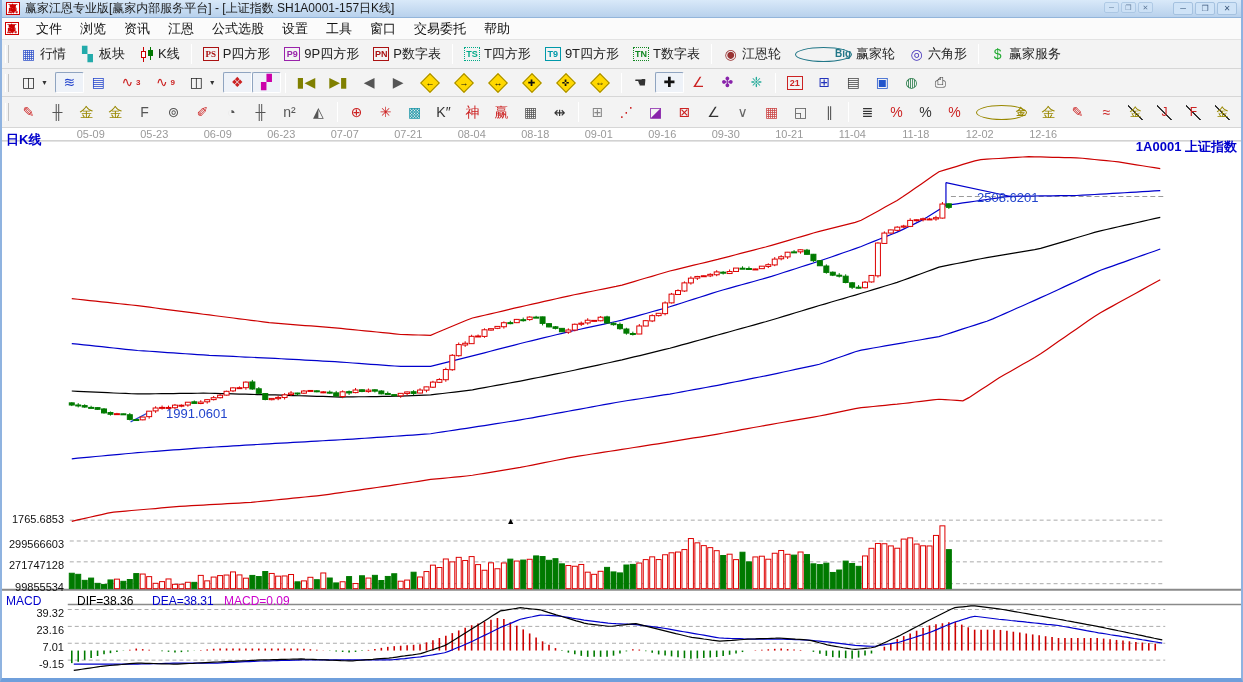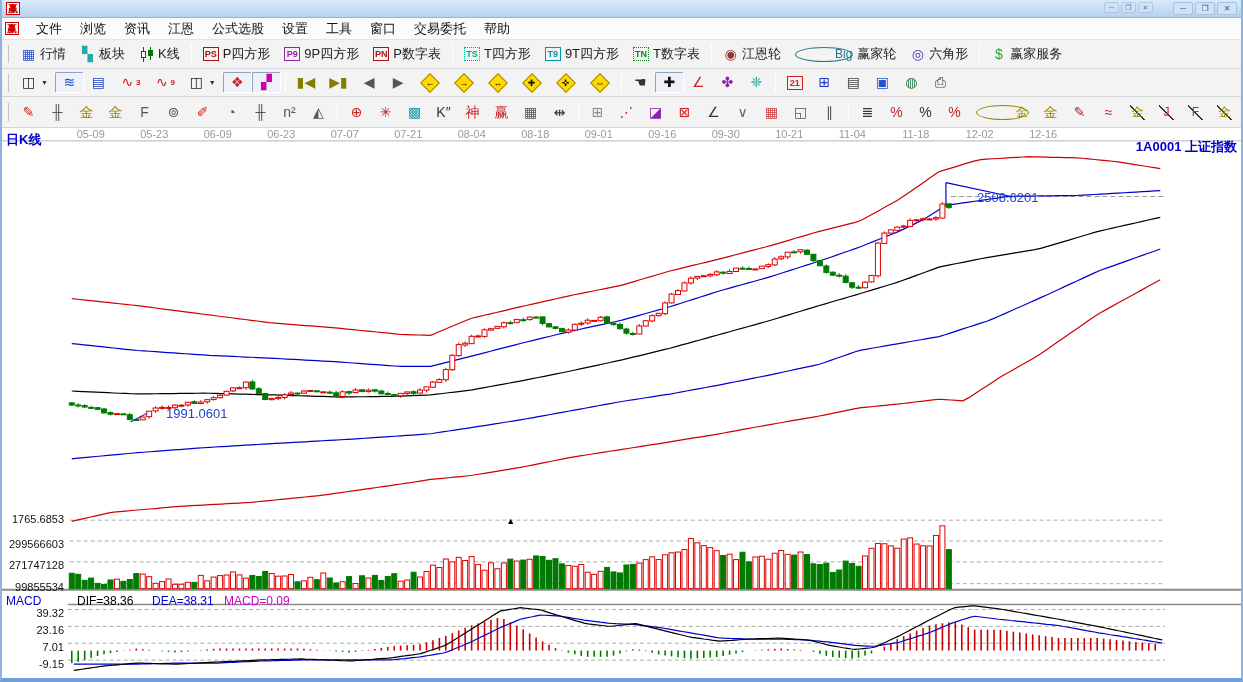--- a/index.html
+++ b/index.html
@@ -28,21 +28,21 @@
   .tb1{top:40px;height:29px;}
   .tb2{top:69px;height:28px;}
   .tb3{top:97px;height:31px;}
   .grip{width:4px;height:18px;border-left:1px solid #fff;border-right:1px solid #c4c4c4;margin:0 5px 0 3px;flex:0 0 auto;}
   .tsep{width:1px;height:20px;background:#c8c8c8;border-right:1px solid #fff;margin:0 4px;flex:0 0 auto;}
   .tbtn{display:flex;align-items:center;gap:4px;padding:2px 6px;border:1px solid transparent;border-radius:2px;flex:0 0 auto;}
   .tbtn.pressed{border-color:#8fa4c0 #fff #fff #8fa4c0;background:#eef2f8;}
   .ticon{display:inline-block;min-width:15px;text-align:center;font-size:14px;line-height:15px;}
   .ticon.boxed{border:1px solid;font-size:9px;font-weight:bold;line-height:12px;min-width:16px;height:14px;}
   .ticon.dashedbox{border-style:dotted;}
-  .ticon.round{border:1px solid;border-radius:50%;font-size:12px;font-weight:normal;line-height:12px;min-width:15px;height:15px;padding-left:39px;}
+  .ticon.round{border:1px solid;border-radius:50%;font-size:10px;font-weight:bold;line-height:12px;min-width:15px;height:15px;padding-left:39px;}
   .ticon.diag{background:linear-gradient(45deg,transparent 44%,#333 44%,#333 52%,transparent 52%);font-size:12px;}
   .tlabel{white-space:nowrap;}
   .sub{font-size:8px;color:#cc2222;font-weight:bold;margin-left:-3px;}
   .dd{font-size:7px;color:#333;margin-left:1px;}
   .dia{width:14px;height:14px;background:#ffd800;border:1px solid #a08800;transform:rotate(45deg);
       display:flex;align-items:center;justify-content:center;margin:2px 3px;flex:0 0 auto;}
   .dia span{transform:rotate(-45deg);font-size:9px;color:#111;line-height:9px;}
   .candle-ico{position:relative;width:15px;height:15px;}
   .candle-ico i{position:absolute;display:block;}
   .candle-ico .w1{left:4px;top:0;width:1px;height:15px;background:#c00;}
@@ -60,20 +60,21 @@
   .ylab{width:62px;text-align:right;font-size:11px;color:#111;}
   .mlab{font-size:12px;}
 </style>
 </head>
 <body>
 
 <div class="win">
 
   <div class="titlebar">
     <span class="applogo">赢</span>
+    <span>赢家江恩专业版[赢家内部服务平台] - [上证指数  SH1A0001-157日K线]</span>
     <div class="wctl child" style="right:88px;">
         <div class="wbtn">─</div>
         <div class="wbtn">❐</div>
         <div class="wbtn">✕</div>
       </div>
     <div class="wctl" style="right:4px;">
         <div class="wbtn">─</div>
         <div class="wbtn">❐</div>
         <div class="wbtn">✕</div>
       </div>
@@ -107,21 +108,21 @@
         <span class="candle-ico">
           <i class="w1"></i>
           <i class="b1"></i>
           <i class="w2"></i>
           <i class="b2"></i>
         </span>
         <span class="tlabel">K线</span>
       </div>
       <span class="tsep"></span>
       <div class="tbtn">
-        <span class="ticon boxed" style="color: rgb(170, 17, 17); border-color: rgb(170, 17, 17);">PS</span>
+        <span class="ticon boxed" style="color: rgb(170, 17, 17); border-color: rgb(170, 17, 17); font-family: Liberation Serif, serif;">PS</span>
         <span class="tlabel">P四方形</span>
       </div>
       <div class="tbtn">
         <span class="ticon boxed" style="color: rgb(153, 34, 170); border-color: rgb(153, 34, 170);">P9</span>
         <span class="tlabel">9P四方形</span>
       </div>
       <div class="tbtn">
         <span class="ticon boxed" style="color: rgb(170, 17, 17); border-color: rgb(170, 17, 17);">PN</span>
         <span class="tlabel">P数字表</span>
       </div>

